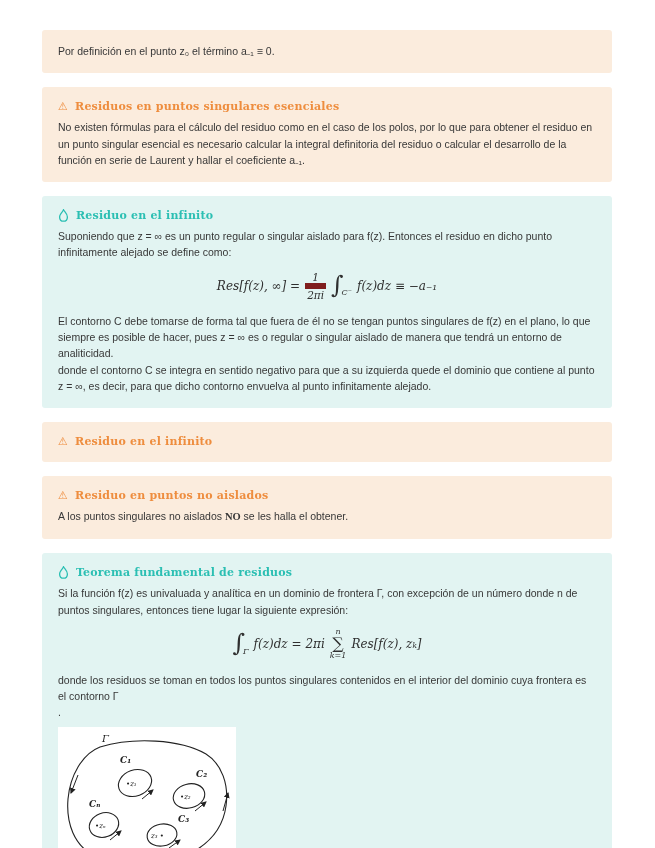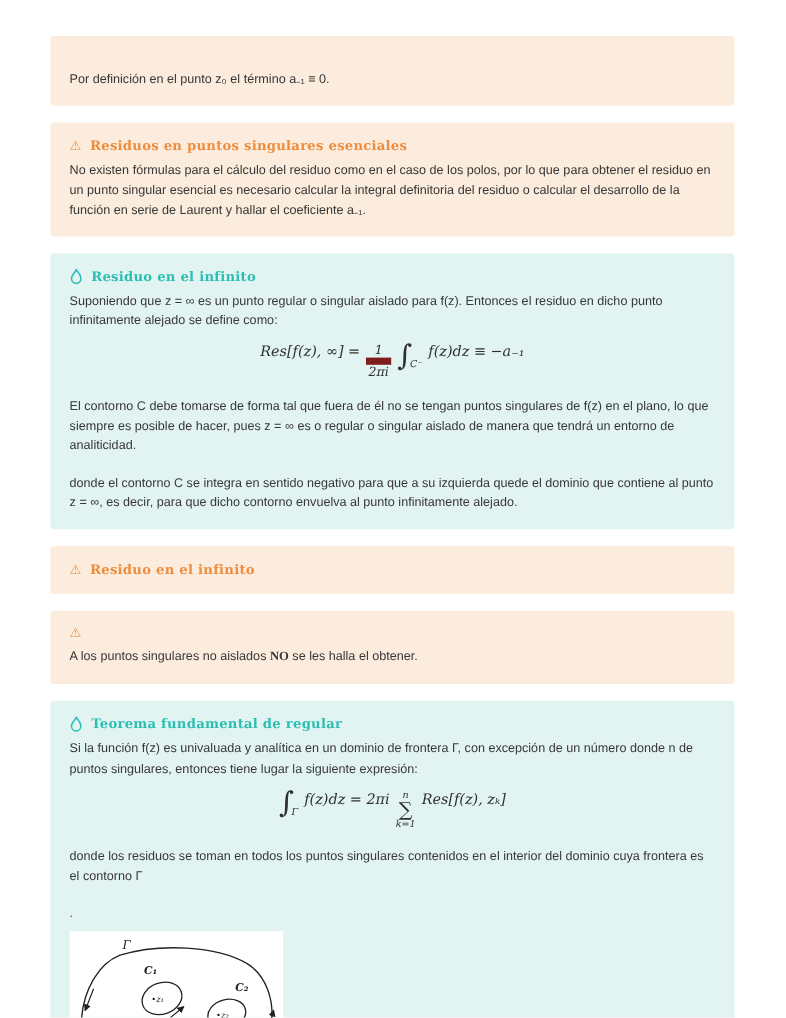--- a/index.html
+++ b/index.html
@@ -26,25 +26,25 @@
     font-weight:bold; font-size:11px; letter-spacing:.2px;
   }
   .box-title.orange { color:#ee8d3e; }
   .box-title.teal   { color:#2bbfb3; }
   .warn-glyph { font-family:"DejaVu Sans", sans-serif; font-weight:normal; font-size:11px; line-height:1; }
   .flame { display:inline-flex; }
   .box-body {
     margin-top:6px;
     font-size:10.5px; line-height:1.55; color:#373737;
   }
-  .box-body.first { margin-top:15px; }
+  .box-body.first { margin-top:0; }
   .bold { font-weight:bold;font-family:Liberation Serif, serif; }
   
   .formula {
-    display:flex; justify-content:center; align-items:flex-start; gap:5px;
+    display:flex; justify-content:center; align-items:center; gap:5px;
     font-family:"DejaVu Serif", serif; font-style:italic;
     font-size:12px; color:#2f2f2f;
     margin:10px 0 12px 0;
   }
   .frac { display:inline-flex; flex-direction:column; align-items:center; font-size:10.5px; line-height:1.15; font-style:italic; }
   .frac .den { border-top:6px solid #7f1d1d; padding:0 2px; }
   .int-wrap { display:inline-flex; align-items:flex-end; }
   .int-glyph { font-size:24px; line-height:.9; font-style:normal; }
   .int-sub { font-size:8px; margin-left:-2px; margin-bottom:-1px; }
   .sum-wrap { display:inline-flex; flex-direction:column; align-items:center; line-height:1; font-style:italic; }
@@ -102,32 +102,33 @@
   <div class="box peach">
     <div class="box-title orange">
       <span class="warn-glyph">⚠</span>
       <span>Residuo en el infinito</span>
     </div>
   </div>
 
   <div class="box peach">
     <div class="box-title orange">
       <span class="warn-glyph">⚠</span>
+      <span>Residuo en puntos no aislados</span>
     </div>
     <div class="box-body"><span>A los puntos singulares no aislados </span><span class="bold">NO</span><span> se les halla el obtener.</span></div>
   </div>
 
   <div class="box cyan">
     <div class="box-title teal">
       <span class="flame">
         <svg width="11" height="13" viewBox="0 0 11 13">
             <path d="M5.5 0.7 C6.5 2.6 9.4 4.6 9.4 7.9 C9.4 10.4 7.7 12.2 5.5 12.2 C3.3 12.2 1.6 10.4 1.6 7.9 C1.6 6.2 2.6 5.2 3.3 4.2 C4.2 3 5 1.9 5.5 0.7 Z" fill="none" stroke="#2bbfb3" stroke-width="1.3"></path>
           </svg>
       </span>
-      <span>Teorema fundamental de regular</span>
+      <span>Teorema fundamental de residuos</span>
     </div>
     <div class="box-body">Si la función f(z) es univaluada y analítica en un dominio de frontera Γ, con excepción de un número donde n de puntos singulares, entonces tiene lugar la siguiente expresión:</div>
     <div class="formula">
       <span class="int-wrap">
         <span class="int-glyph">∫</span>
         <span class="int-sub">Γ</span>
       </span>
       <span>f(z)dz = 2πi</span>
       <span class="sum-wrap">
         <span class="sum-limit">n</span>

